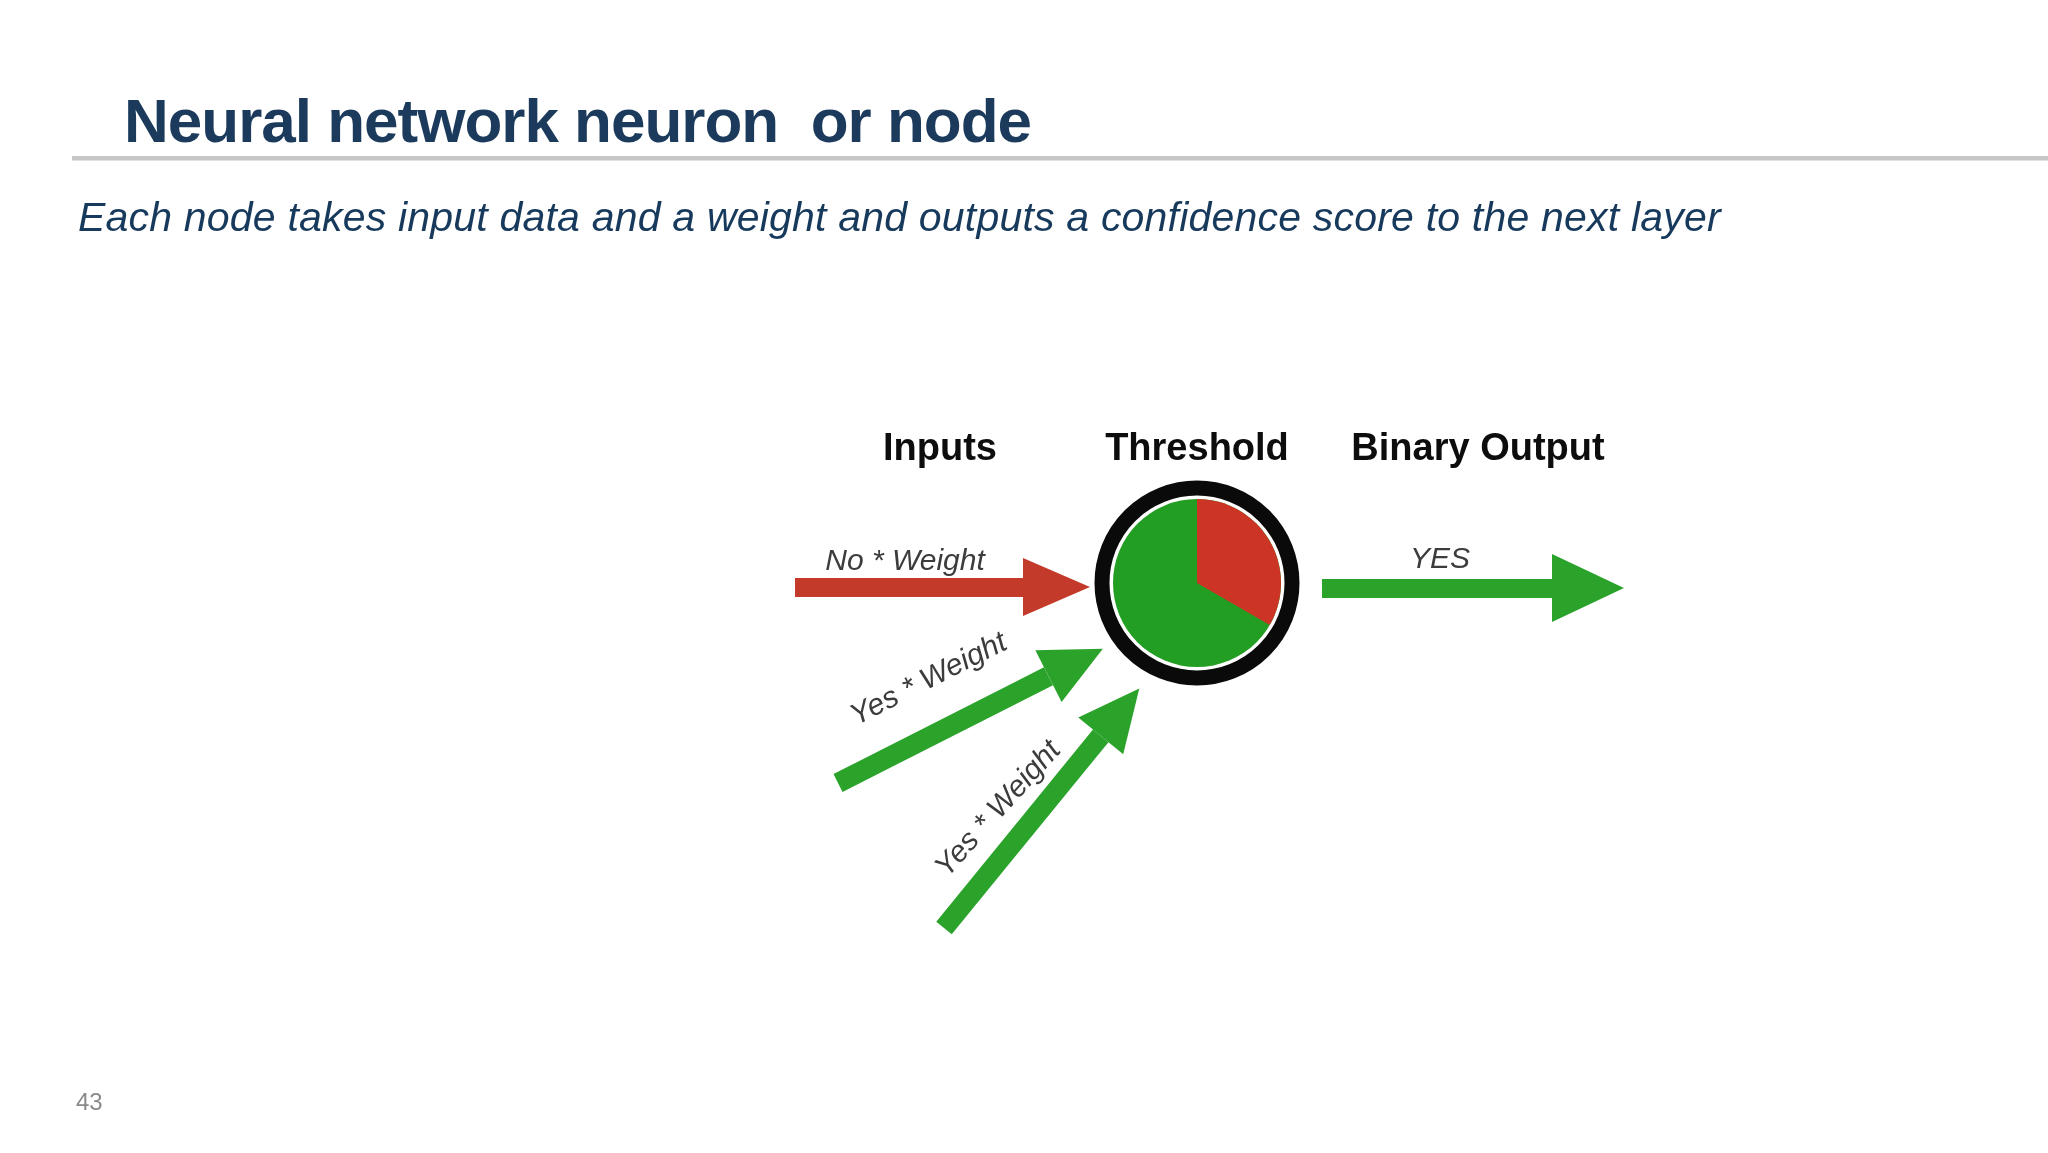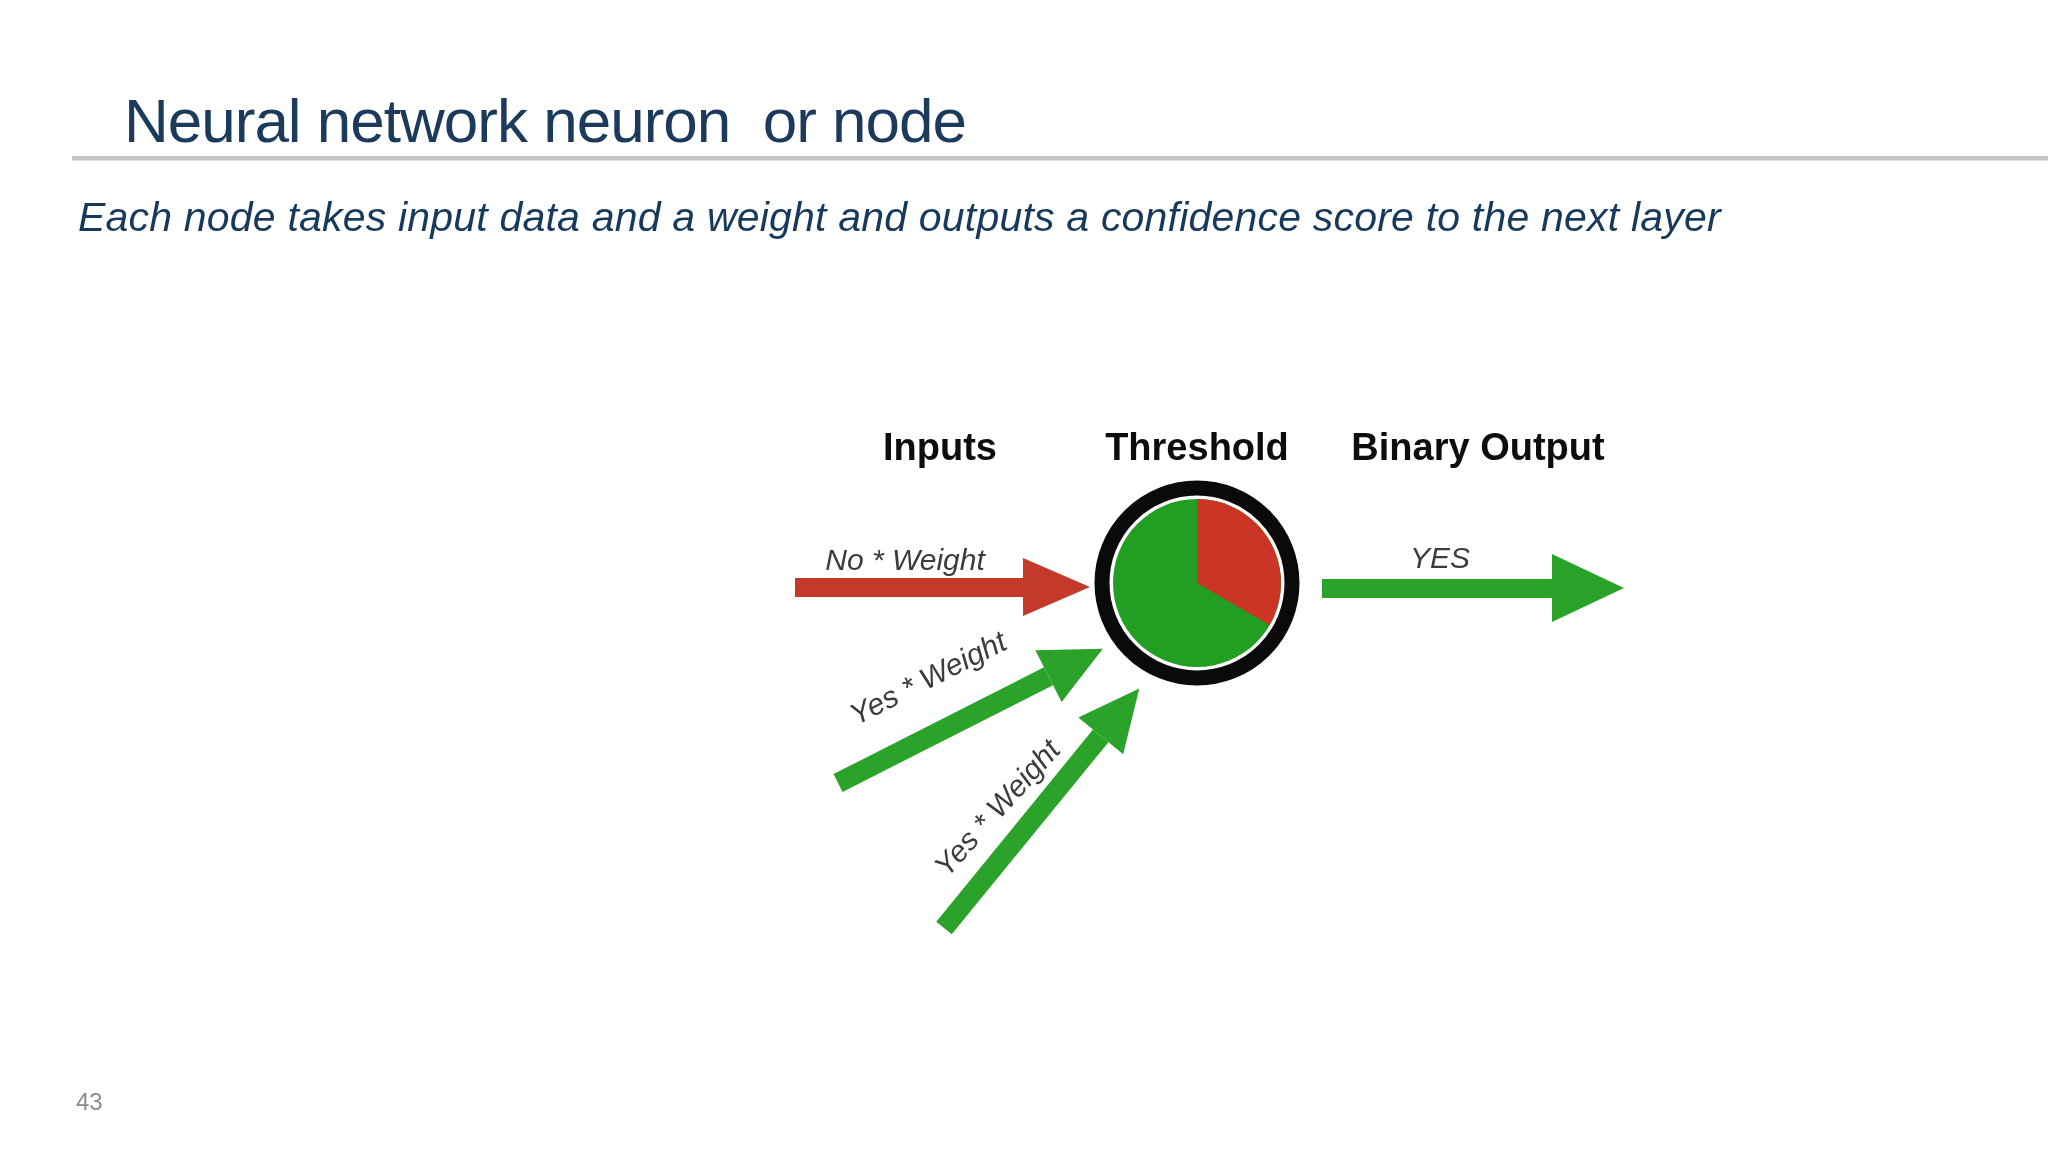--- a/index.html
+++ b/index.html
@@ -5,21 +5,21 @@
   html,body{margin:0;padding:0;background:#e8e8e8;}
   #slide{
     position:relative;
     width:2048px;height:1153px;
     background:#ffffff;
     overflow:hidden;
     font-family:"Liberation Sans",sans-serif;
   }
   .title{
     position:absolute;left:124px;top:88px;
-    font-size:62px;font-weight:normal;line-height:1.05;
+    font-size:62px;font-weight:bold;line-height:1.05;
     color:#1b3a5c;white-space:pre;letter-spacing:-1px;
   }
   .title-rule{
     position:absolute;left:72px;right:0;top:156px;height:4px;
     background:#c6c6c6;border-bottom:1px solid #e2e2e2;
   }
   .subtitle{
     position:absolute;left:78px;top:194px;
     font-size:41px;font-weight:400;color:#173a5c;
     white-space:pre;letter-spacing:0.2px;font-style:italic;

